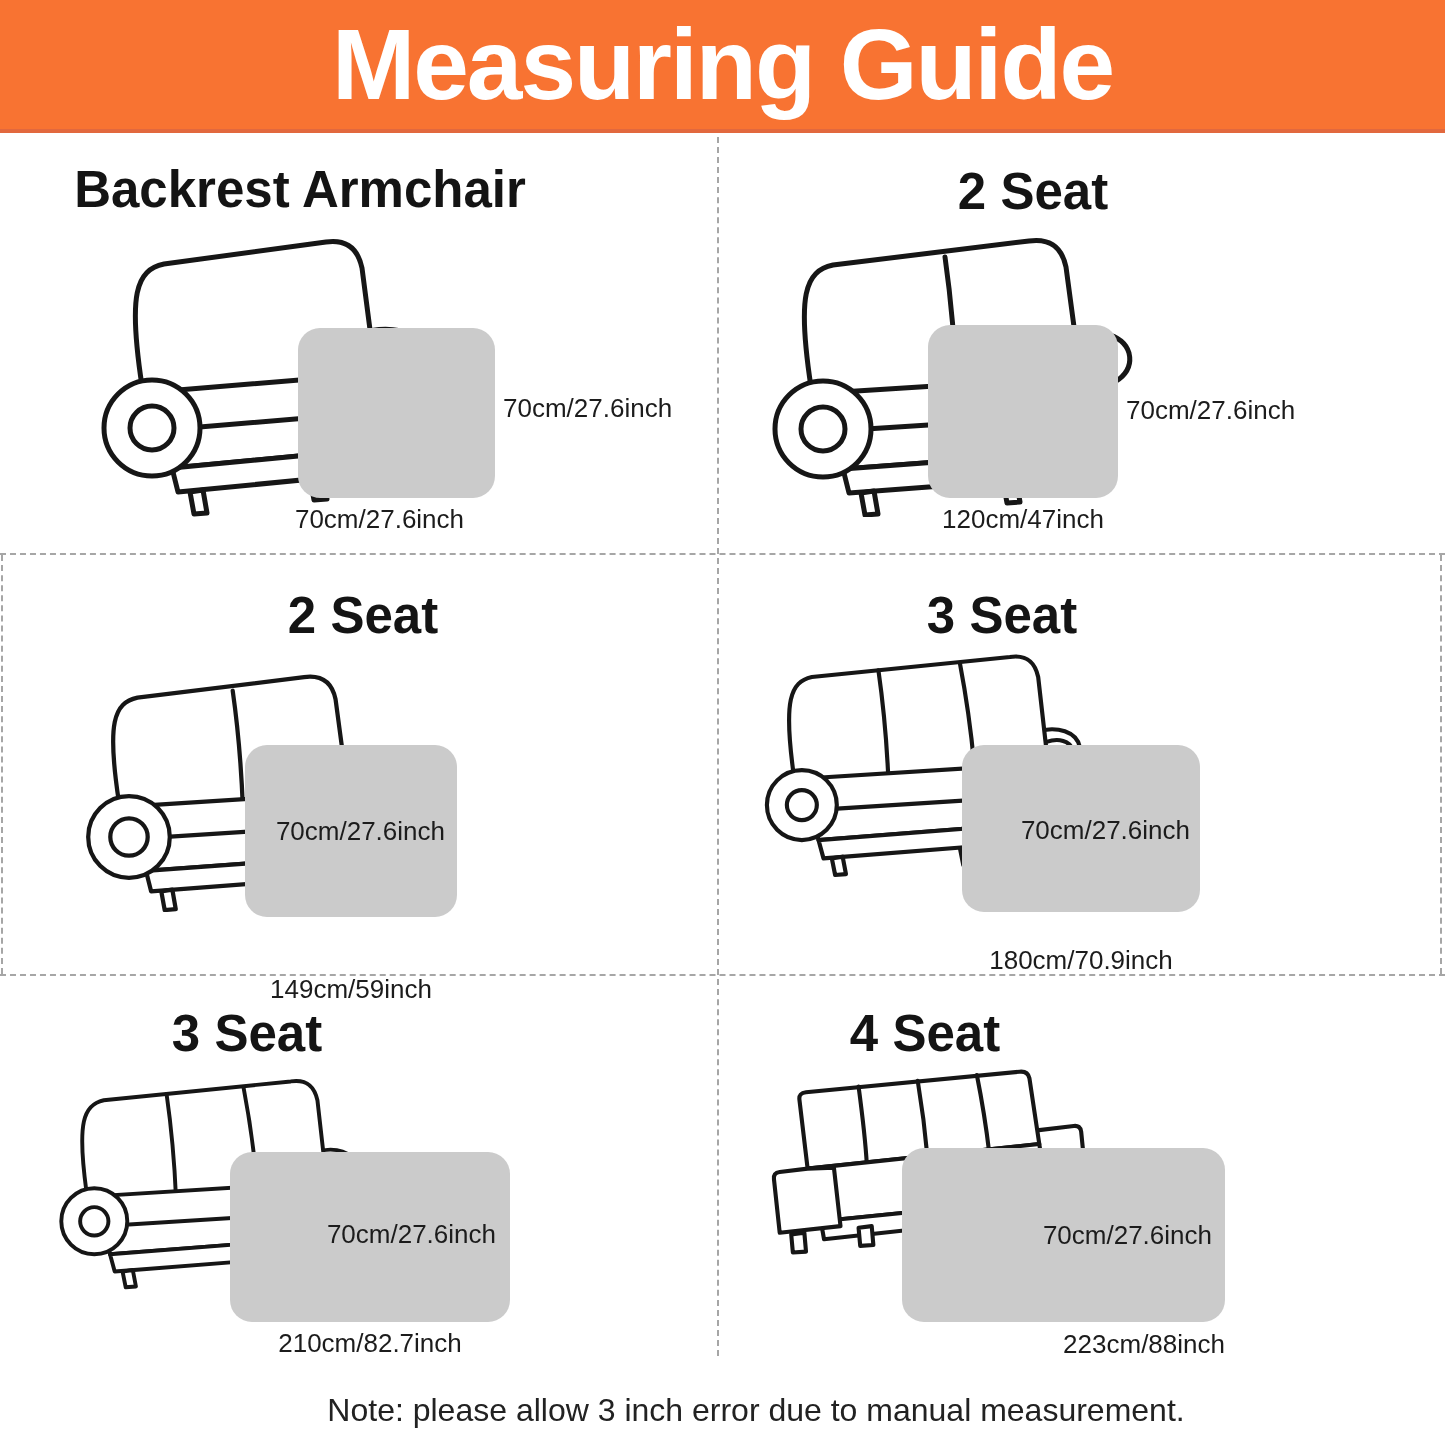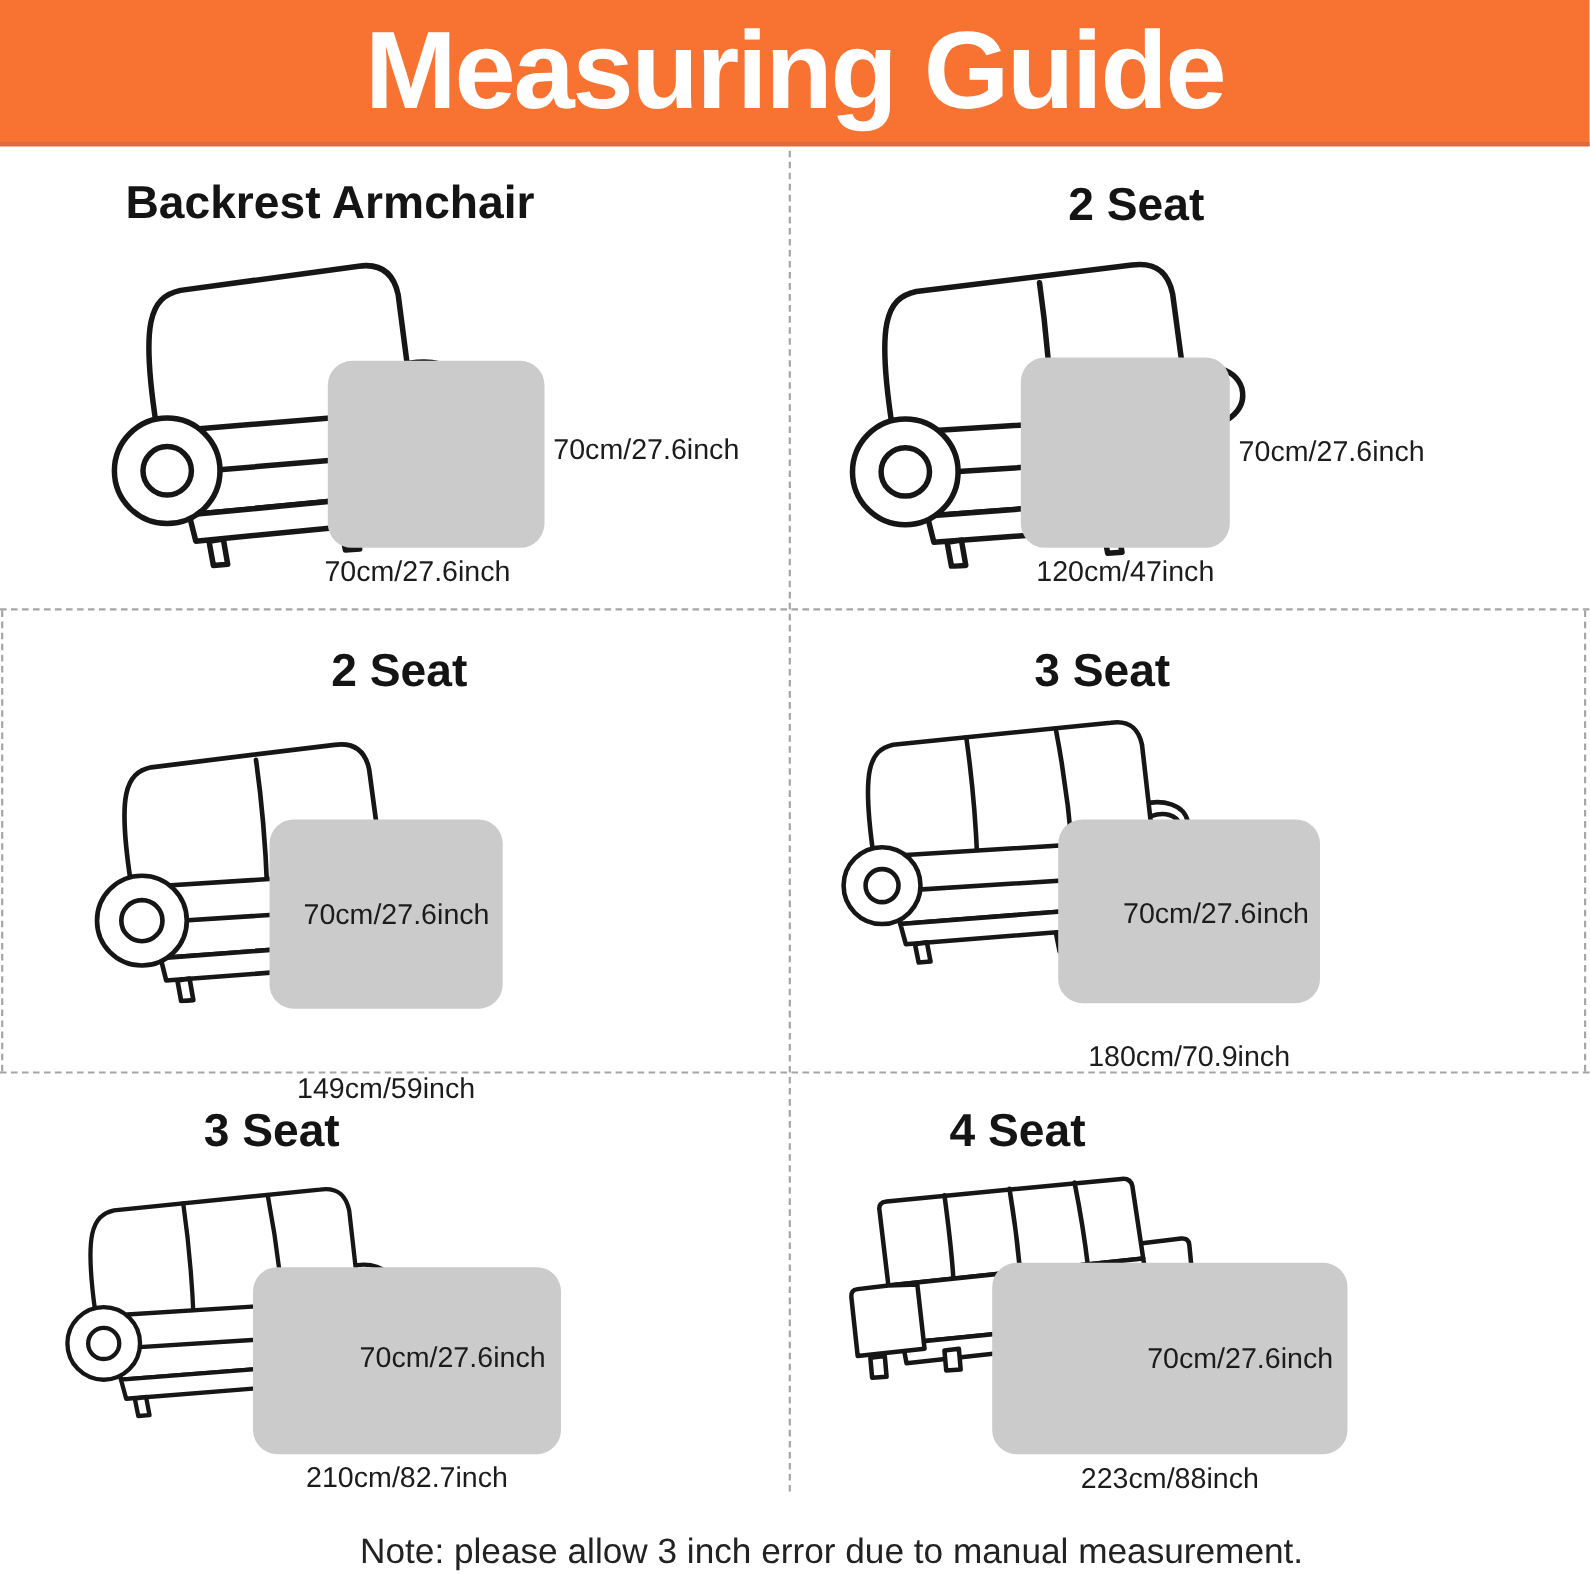--- a/index.html
+++ b/index.html
@@ -17,21 +17,21 @@
   
   .dash-h{position:absolute;height:0;border-top:2px dashed #a6a6a6;}
   .dash-v{position:absolute;width:0;border-left:2px dashed #a6a6a6;}
   #hdiv1{left:0;top:553px;width:1445px;}
   #hdiv2{left:0;top:974px;width:1445px;}
   #vdiv {left:717px;top:137px;height:1219px;}
   #ldiv {left:1px;top:555px;height:419px;}
   #rdiv {left:1440px;top:555px;height:419px;}
 
   
-  .sec-title{position:absolute;font-size:42px;font-weight:bold;white-space:nowrap;
+  .sec-title{position:absolute;font-size:51px;font-weight:bold;white-space:nowrap;
              transform:translateX(-50%);color:#141414;}
   .overlay{position:absolute;background:#cbcbcb;border-radius:22px;}
   .mlabel{position:absolute;font-size:26px;color:#1c1c1c;white-space:nowrap;}
   .wlabel{position:absolute;font-size:26px;color:#1c1c1c;text-align:center;}
   .sofa{position:absolute;}
   .sofa path,.sofa circle{stroke:#161616;stroke-width:5;stroke-linecap:round;
                           stroke-linejoin:round;}
   .note{position:absolute;left:756px;top:1392px;transform:translateX(-50%);
         font-size:32px;color:#222;white-space:nowrap;}
 
@@ -59,21 +59,21 @@
   #hl3{left:245px;top:816px;width:200px;text-align:right;}
   #hl4{left:962px;top:815px;width:228px;text-align:right;}
   #hl5{left:230px;top:1219px;width:266px;text-align:right;}
   #hl6{left:902px;top:1220px;width:310px;text-align:right;}
 
   #wl1{left:281px;top:504px;width:197px;}
   #wl2{left:928px;top:504px;width:190px;text-align:center;}
   #wl3{left:245px;top:926px;width:212px;margin-top:48px;}
   #wl4{left:962px;top:926px;width:238px;margin-top:19px;}
   #wl5{left:230px;top:1328px;width:280px;}
-  #wl6{left:902px;top:1329px;width:323px;}
+  #wl6{left:902px;top:1329px;width:323px;text-align:right;}
 </style>
 </head>
 <body>
 
 <div class="stage">
 
   <div class="banner">
     <h1>Measuring Guide</h1>
   </div>
 

